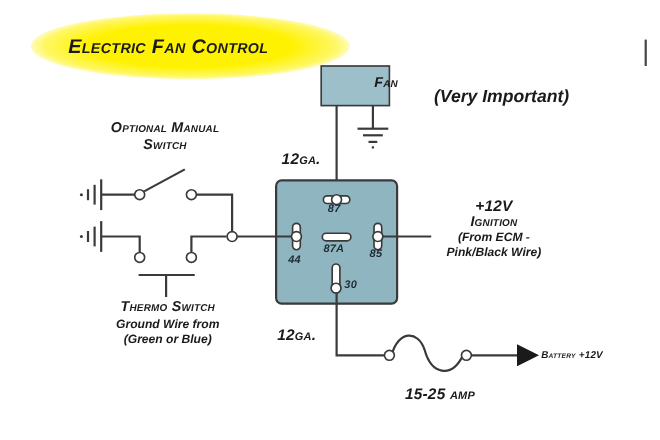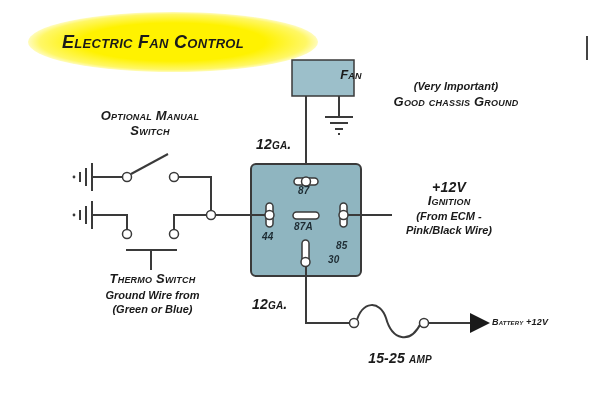--- a/index.html
+++ b/index.html
@@ -111,46 +111,45 @@
   <polyline points="174,229 174,215 206,215" fill="none" stroke="#3a3a3a" stroke-width="2"></polyline>
 
   <circle cx="211" cy="215" r="4.5" fill="#ffffff" stroke="#3a3a3a" stroke-width="1.5"></circle>
 </svg>
 
 <div class="abs sc center" style="left:292px; top:67px; width:62px; font-size:13px; font-variant:small-caps;margin-left:28px;">
   <span>Fan</span>
 </div>
 
 <div class="abs center" style="left:356px; top:80px; width:200px;">
-  <div class="ital" style="font-size:11px;">(Very Important)</div>
-  <div class="sc" style="font-size:13px; font-variant:small-caps; margin-top:2px;">Good chassis Ground</div>
+  <div class="ital" style="font-size:16px;">(Very Important)</div>
 </div>
 
 <div class="abs sc center" style="left:70px; top:108px; width:160px; font-size:13px; font-variant:small-caps; line-height:15px;">
   <div>Optional Manual</div>
   <div>Switch</div>
 </div>
 
 <div class="abs sc" style="left:256px; top:136px; font-size:14px; font-variant:small-caps;">
   <span>12ga.</span>
 </div>
 
 <div class="abs sc" style="left:298px; top:185px; font-size:10px; color:#1e2c33;">
   <span>87</span>
 </div>
 <div class="abs sc" style="left:294px; top:221px; font-size:10px; color:#1e2c33;">
   <span>87A</span>
 </div>
 <div class="abs sc" style="left:262px; top:231px; font-size:10px; color:#1e2c33;">
   <span>44</span>
 </div>
-<div class="abs sc" style="left:336px; top:240px; font-size:10px; color:#1e2c33;">
+<div class="abs sc" style="left:336px; top:226px; font-size:10px; color:#1e2c33;">
   <span>85</span>
 </div>
-<div class="abs sc" style="left:313px; top:254px; font-size:10px; color:#1e2c33;margin-left:15px;">
+<div class="abs sc" style="left:313px; top:254px; font-size:10px; color:#1e2c33;">
   <span>30</span>
 </div>
 
 <div class="abs center" style="left:374px; top:180px; width:150px; line-height:14px;">
   <div class="sc" style="font-size:14px;">+12V</div>
   <div class="sc" style="font-size:13px; font-variant:small-caps;">Ignition</div>
   <div class="ital" style="font-size:11px; margin-top:1px;">(From ECM -</div>
   <div class="ital" style="font-size:11px;">Pink/Black Wire)</div>
 </div>
 

